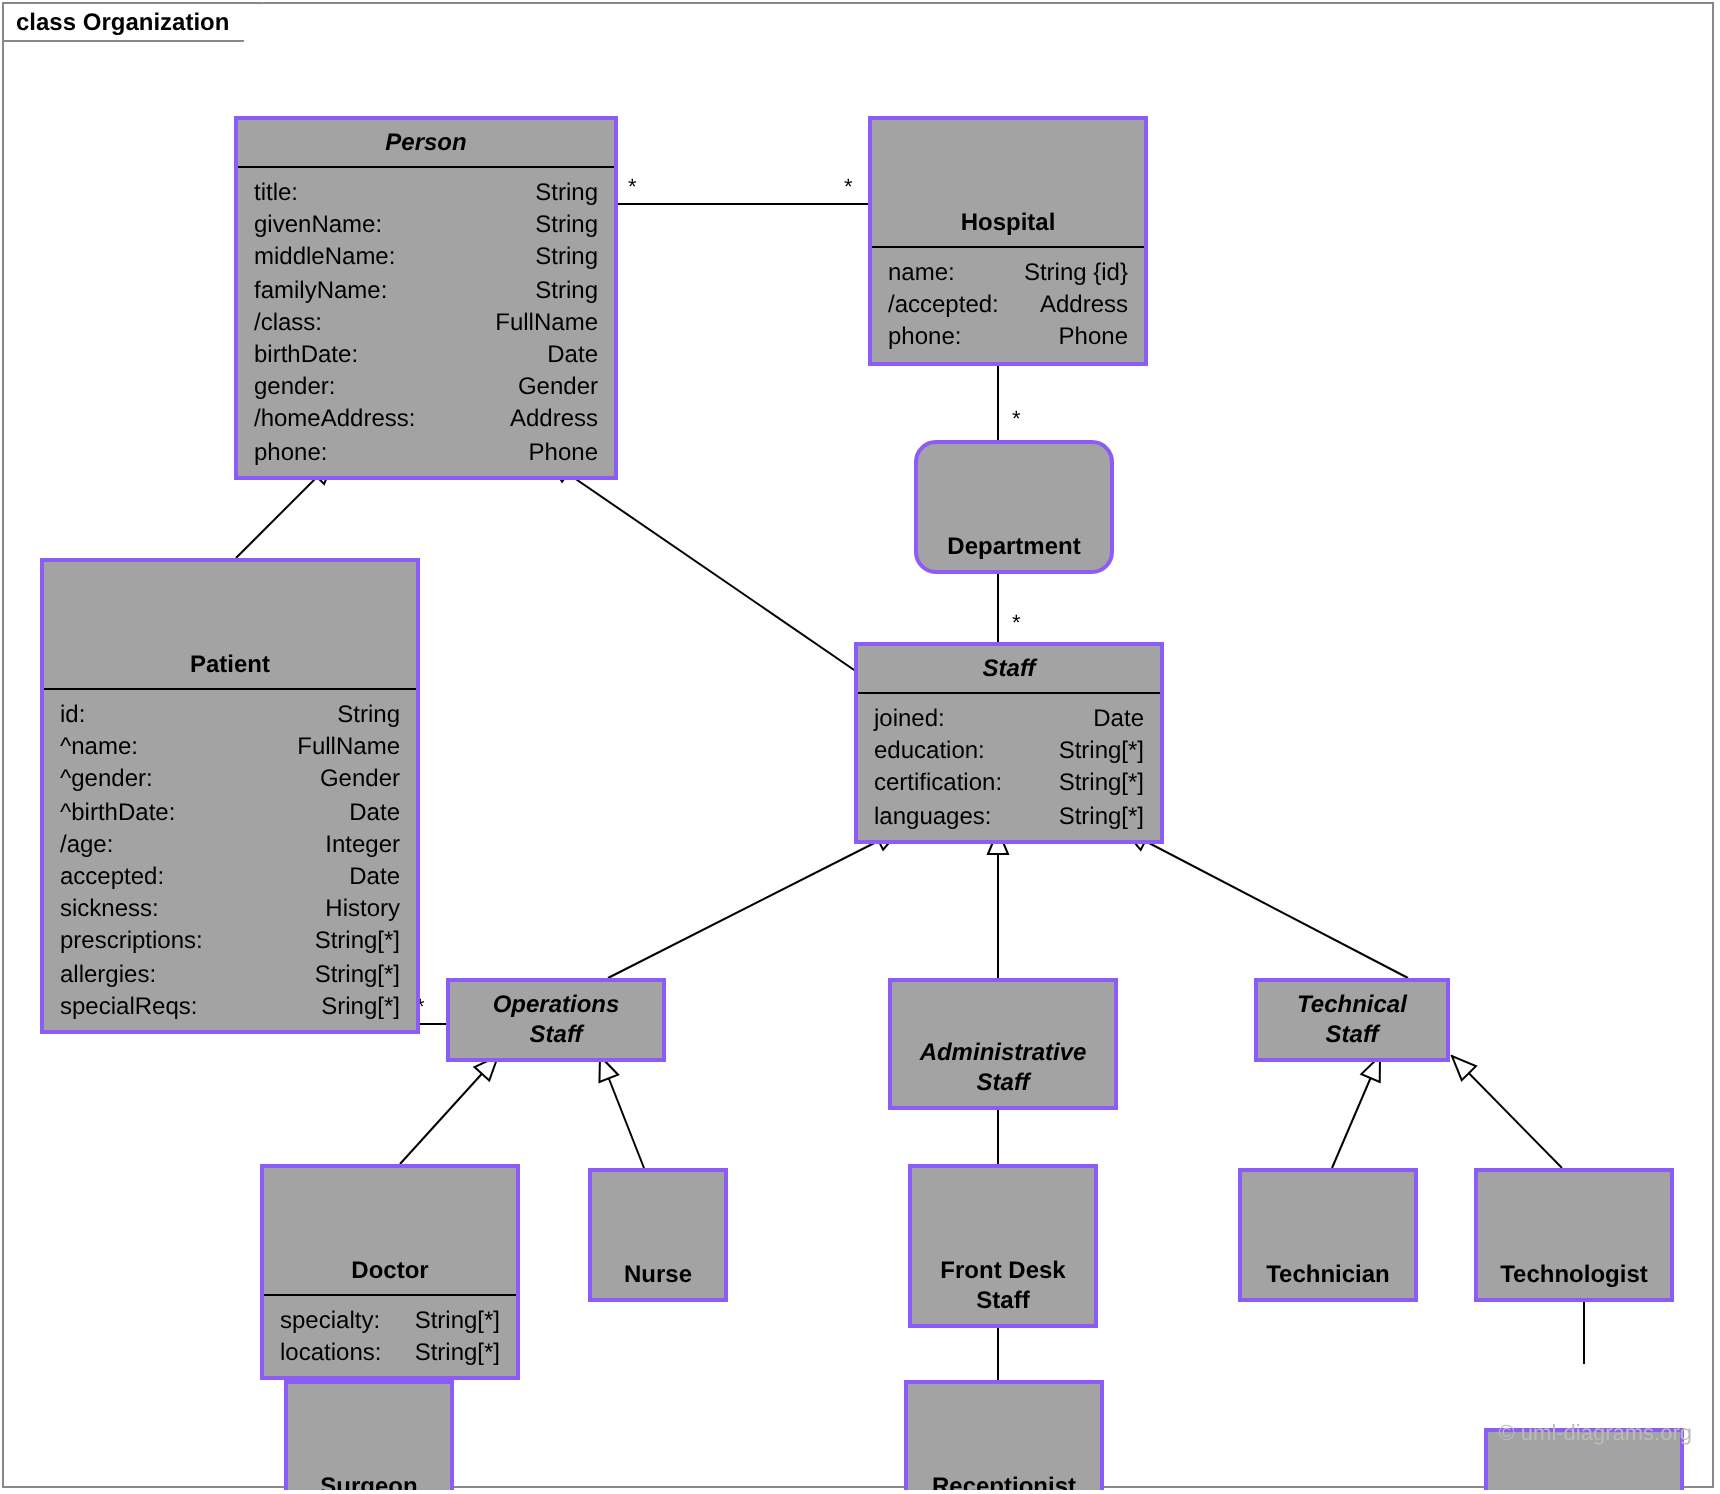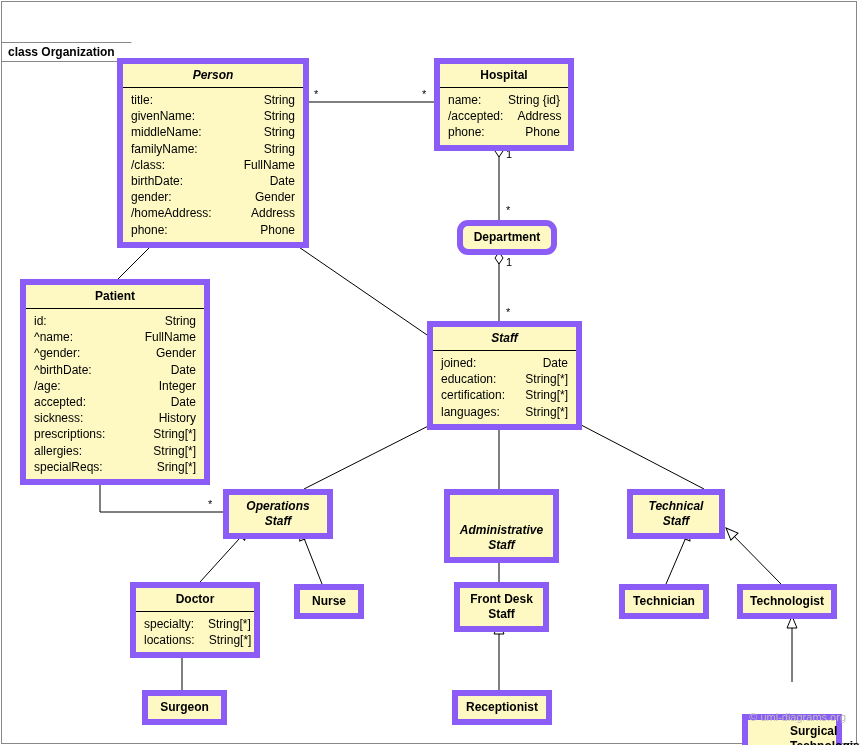--- a/index.html
+++ b/index.html
@@ -22,38 +22,37 @@
     top: -1px;
     left: -1px;
     border: 1px solid #888;
     border-top: 1px solid #888;
     background: #fff;
     padding: 2px 8px 2px 6px;
     font-weight: bold;
     font-size: 12px;
     clip-path: polygon(0 0, 100% 0, calc(100% - 10px) 100%, 0 100%);
     padding-right: 16px;
-    margin-top: 41px;
   }
   .class-box {
     position: absolute;
-    border: 6px solid #8b5cf6;
-    background: #fef9c3;
+    border: 2px solid #8b5cf6;
+    background: #a3a3a3;
     box-sizing: border-box;
   }
   .class-title {
     text-align: center;
     font-weight: bold;
     font-style: italic;
     padding: 4px 6px;
     border-bottom: 1px solid #000;
     white-space: pre-line;
     line-height: 1.25;
   }
-  .class-title.plain { font-style: normal; }
+  .class-title.plain { font-style: normal; margin-top: 40px; }
   .attrs {
     padding: 4px 8px;
   }
   .attr-row {
     display: flex;
     justify-content: space-between;
     gap: 14px;
     line-height: 1.35;
     white-space: nowrap;
   }

